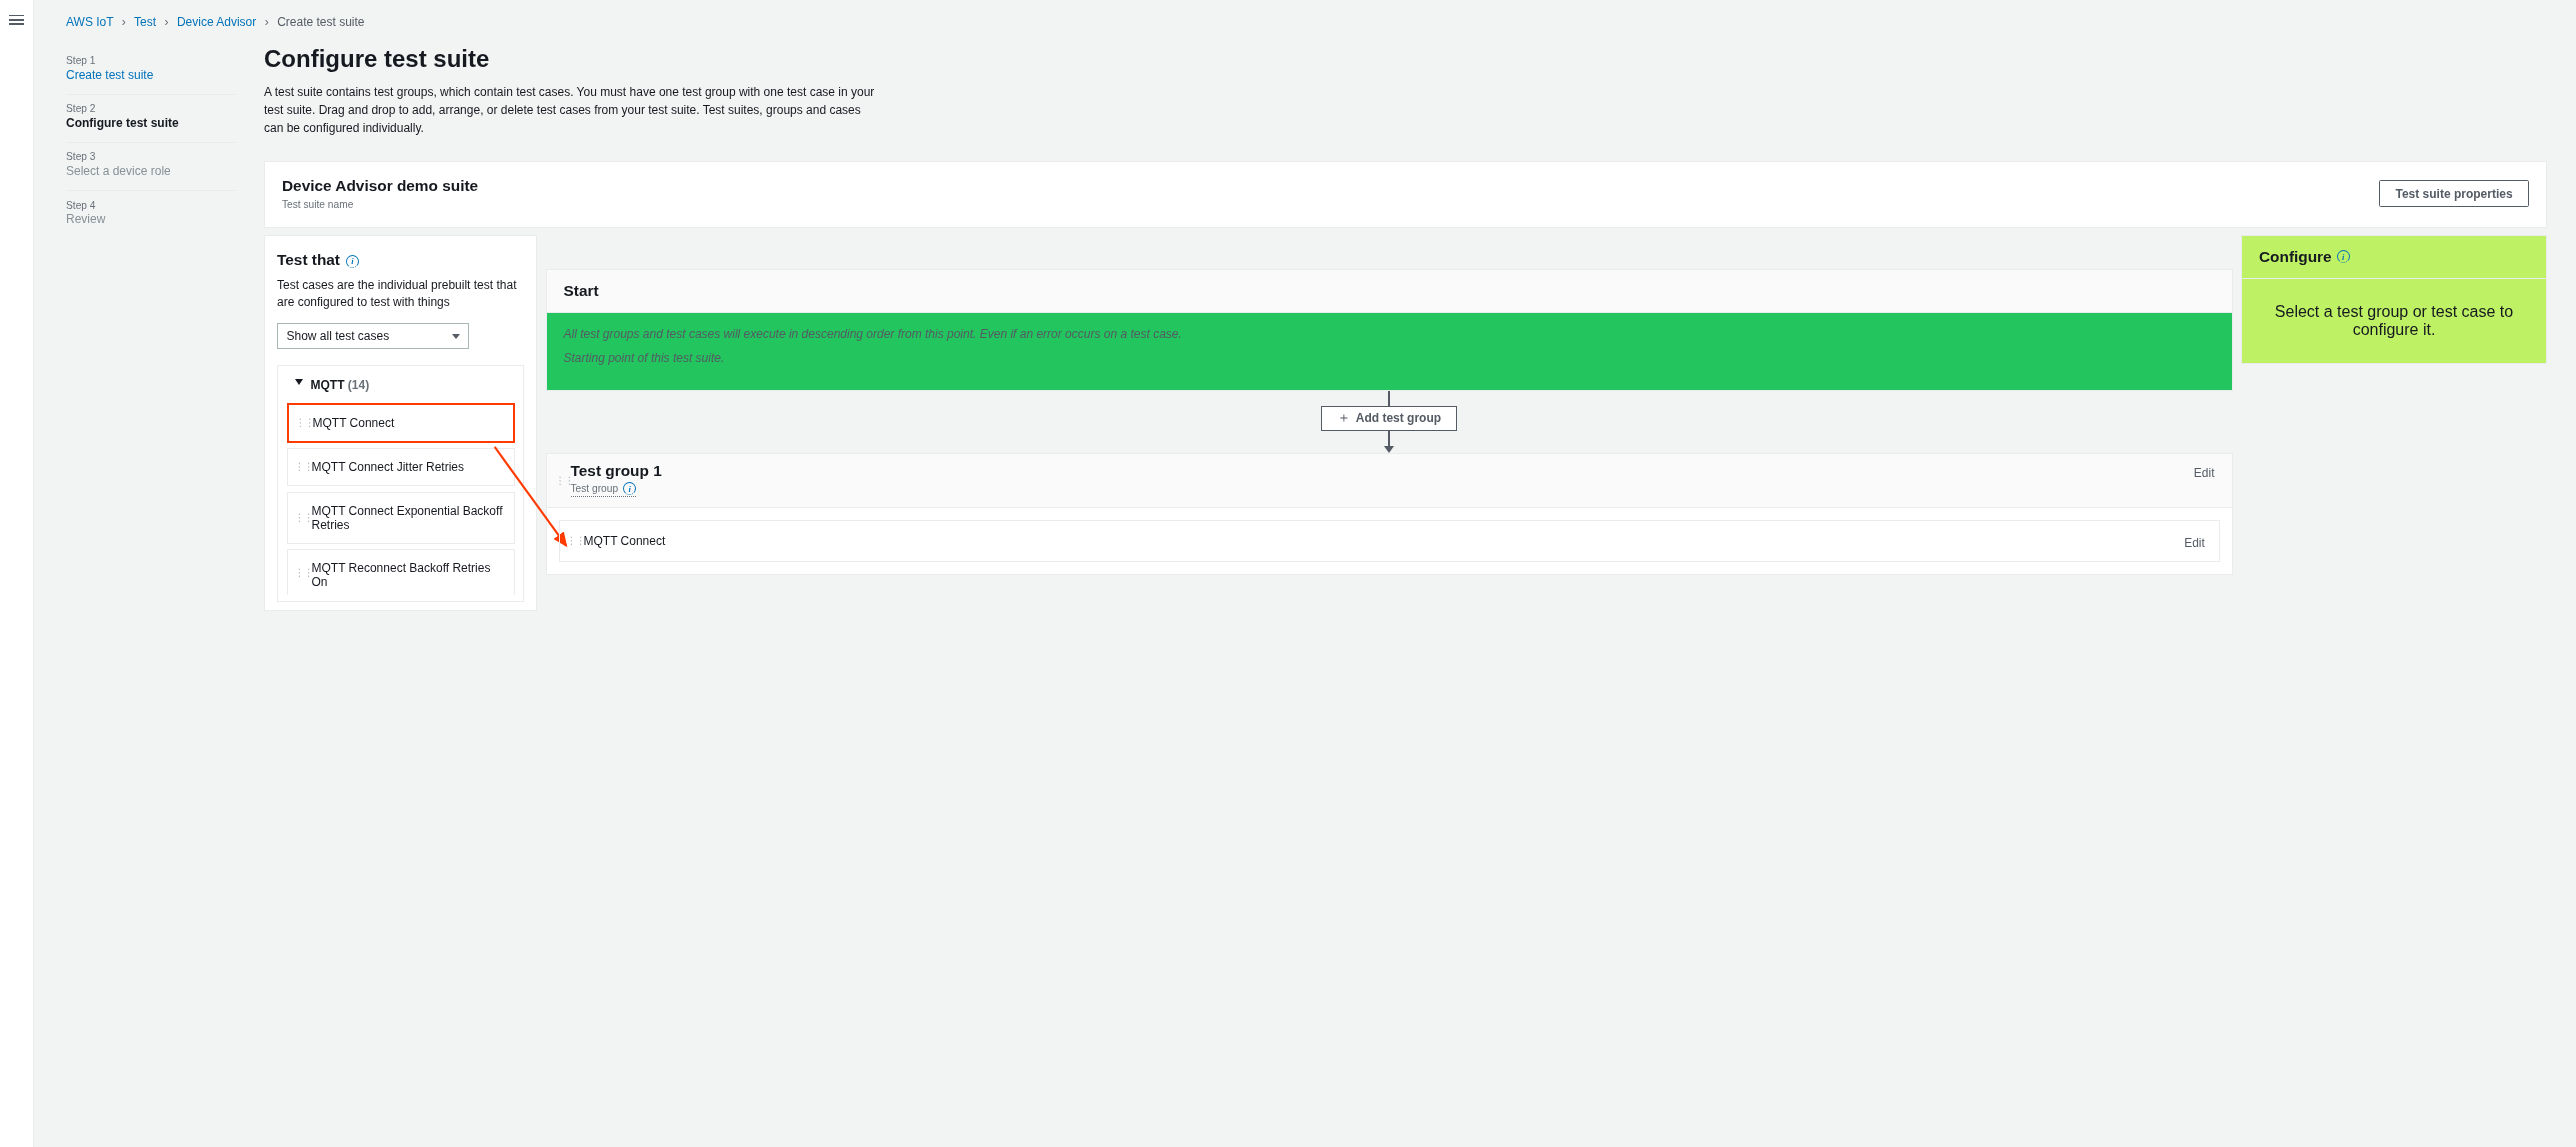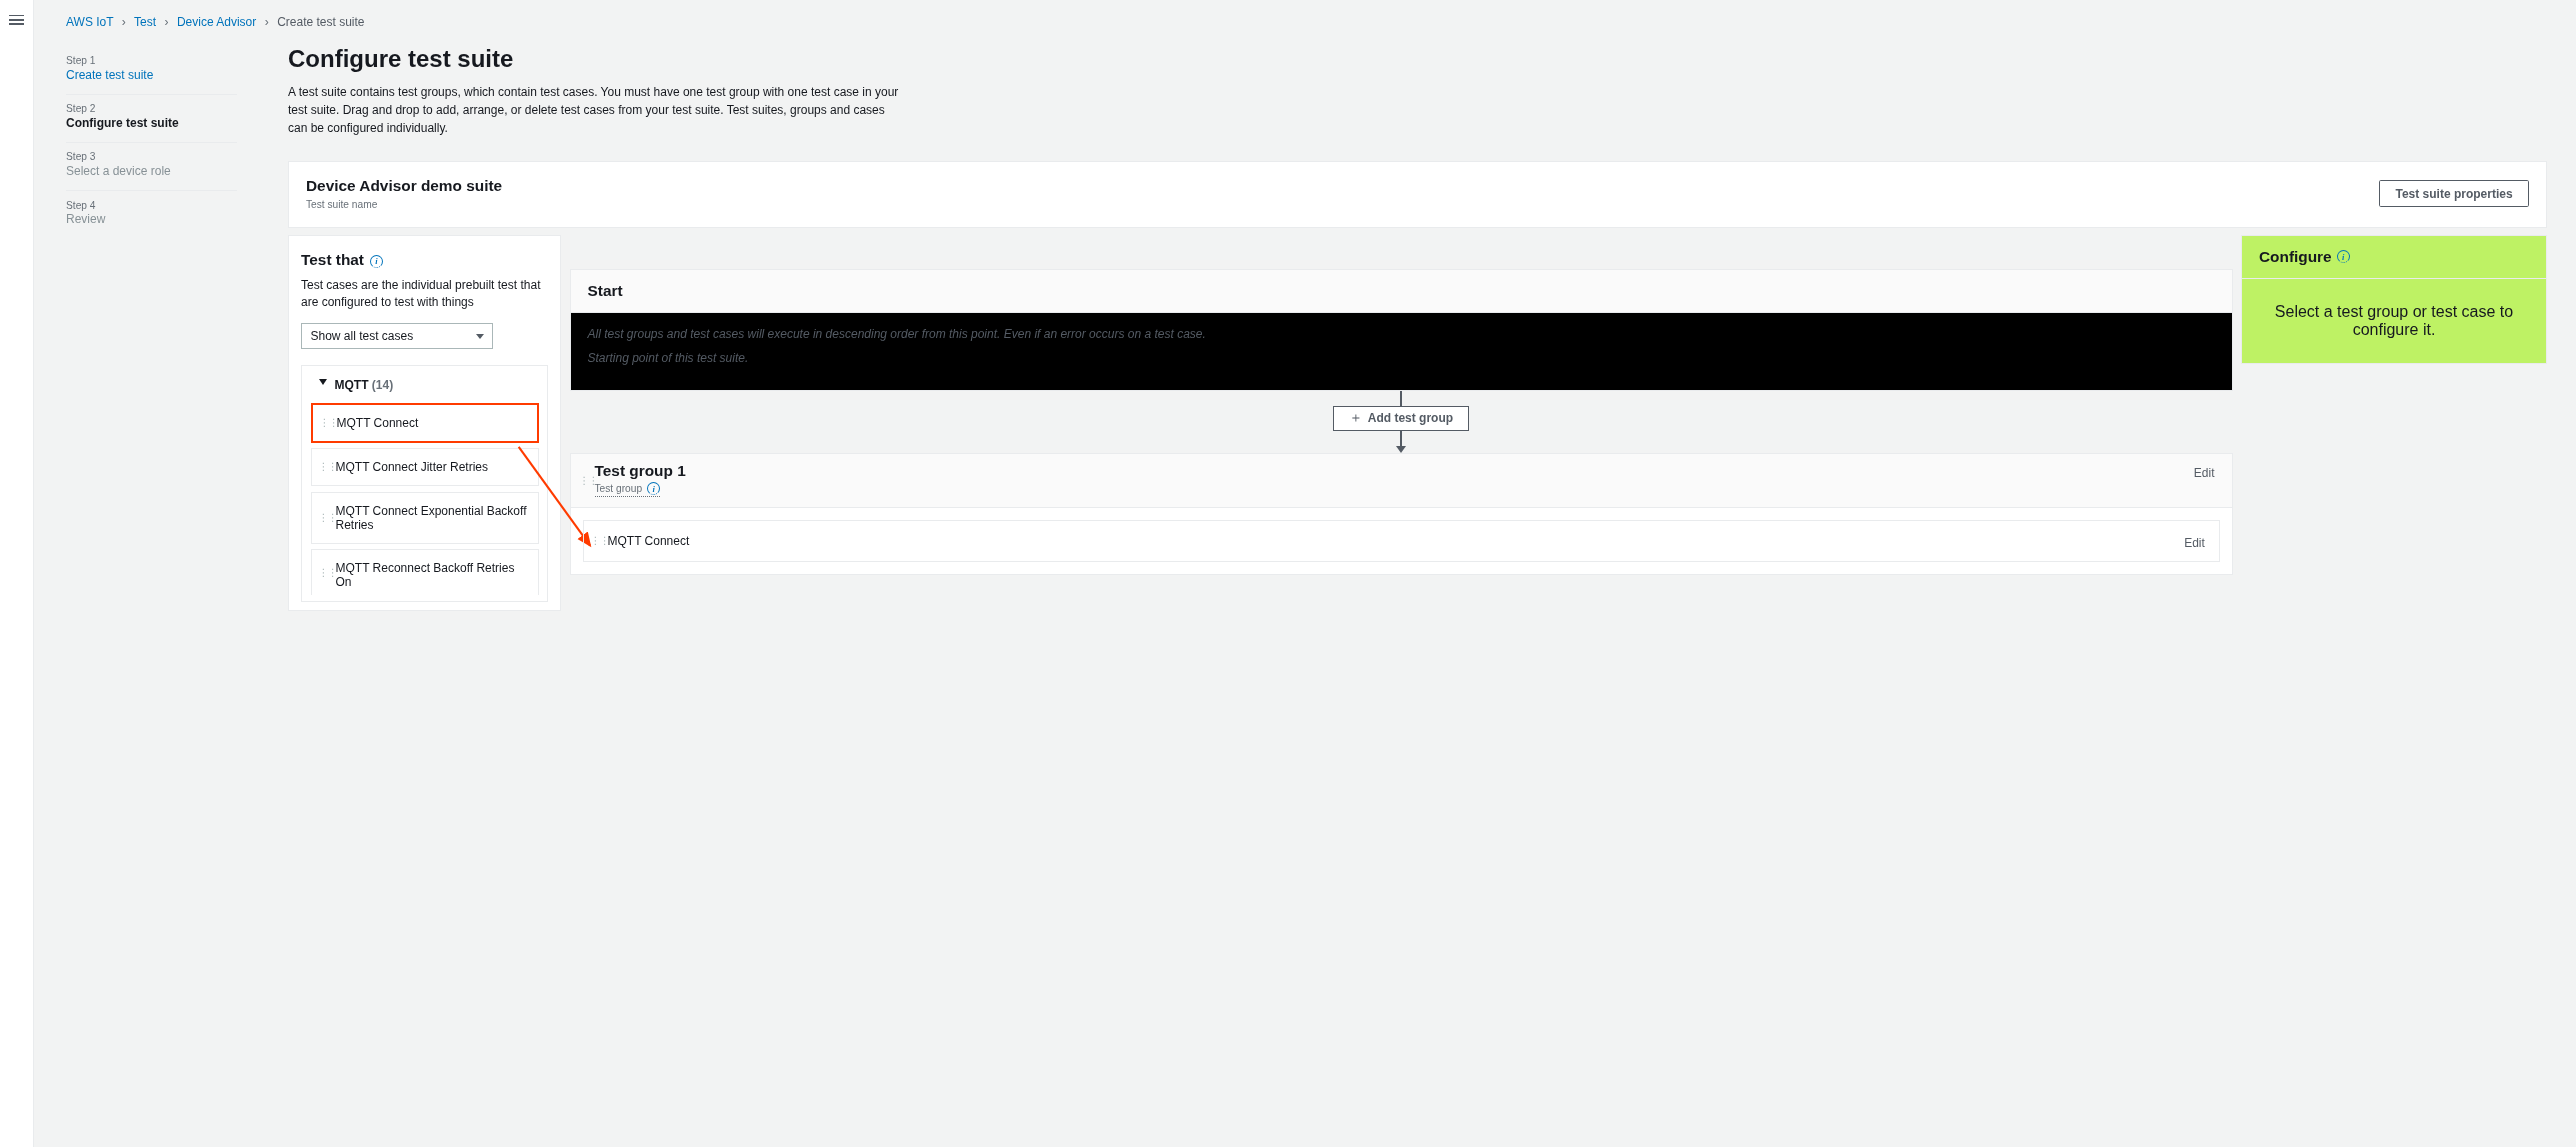--- a/index.html
+++ b/index.html
@@ -36,21 +36,21 @@
   }
   .breadcrumb {
     font-size: 12px;
     margin-bottom: 15.4px;
   }
   .breadcrumb a { color: #0073bb; text-decoration: none; }
   .breadcrumb .sep { color: #687078; margin: 0 5.1px; }
   .breadcrumb .current { color: #545b64; }
   .content-row {
     display: flex;
-    gap: 51px;
+    gap: 27px;
   }
   .wizard-nav {
     width: 171px;
     flex-shrink: 0;
     padding-top: 1.7px;
   }
   .wizard-step {
     padding: 8.5px 0 12px 0;
     border-bottom: 0.9px solid #e9ebed;
   }
@@ -203,21 +203,21 @@
     letter-spacing: -0.9px;
     line-height: 4.3px;
   }
   .drag-handle::before { content: "⋮⋮"; }
   .canvas-col {
     flex: 1;
     padding-top: 34px;
     min-width: 384px;
   }
   .start-panel {
-    background: #000000;
+    background: #22c55e;
     border: 0.9px solid #e9ebed;
     margin: 0 auto;
   }
   .start-panel-header {
     background: #fafafa;
     border-bottom: 0.9px solid #e9ebed;
     padding: 12px 17px;
     font-size: 15.4px;
     font-weight: 700;
   }

